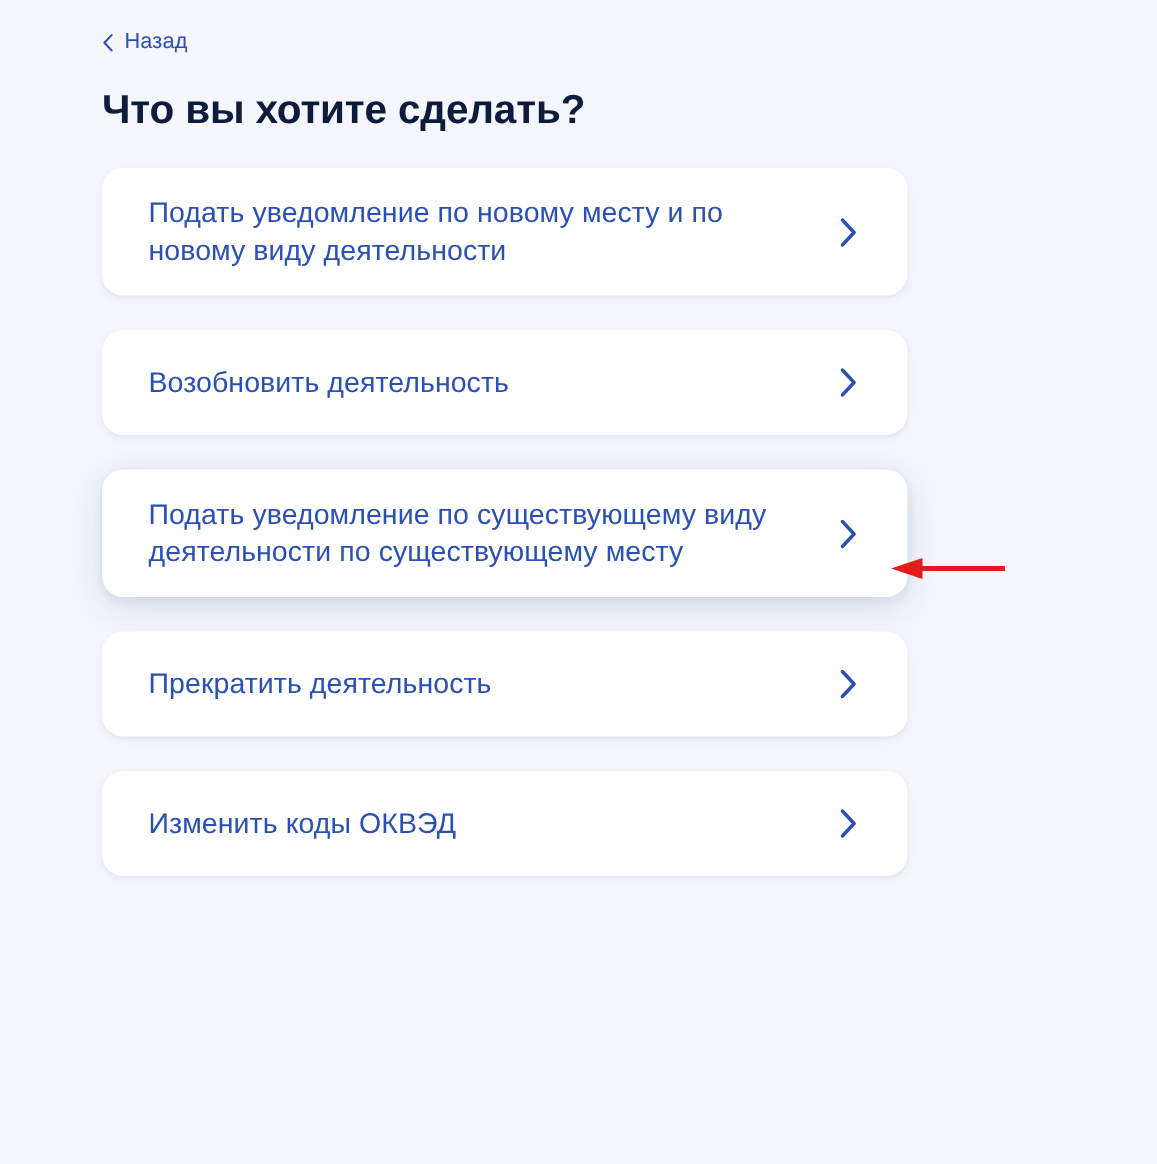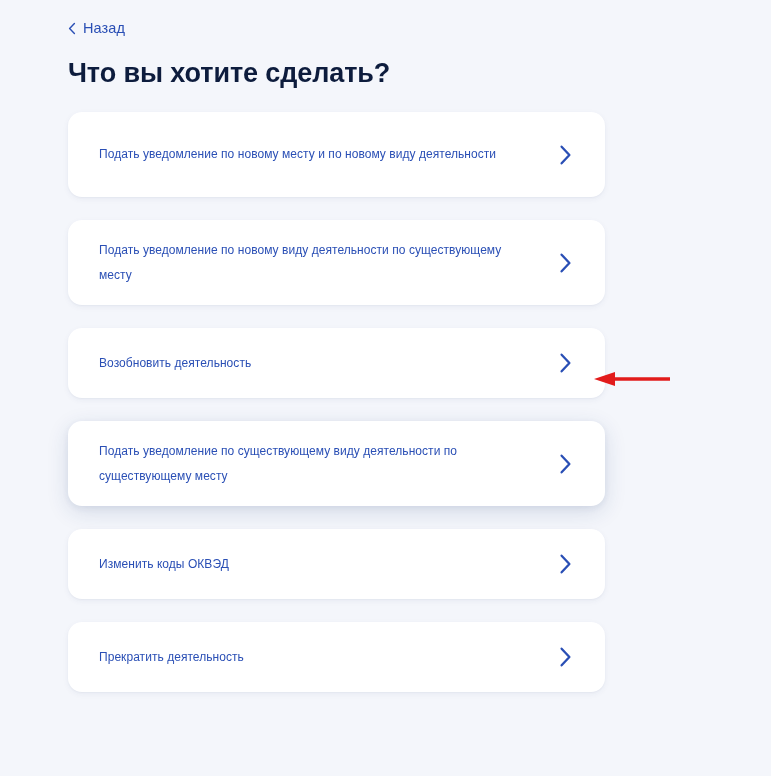--- a/index.html
+++ b/index.html
@@ -100,21 +100,21 @@
   }
   .option-card.one-line {
     min-height: 70px;
   }
   .option-card.highlighted {
     box-shadow: 0 6px 22px rgba(31, 56, 112, 0.14),
                 0 2px 6px rgba(31, 56, 112, 0.07);
   }
 
   .option-label {
-    font-size: 12px;
+    font-size: 19px;
     line-height: 25px;
     color: #2a4fb5;
     letter-spacing: 0.05px;
     max-width: 430px;
   }
 
   .card-chevron {
     position: absolute;
     right: 33px;
     top: 50%;
@@ -151,50 +151,44 @@
 
     <div class="card-list">
 
       <div class="option-card two-line">
         <span class="option-label">Подать уведомление по новому месту и по новому виду деятельности</span>
         <svg class="card-chevron" viewBox="0 0 13 21" fill="none">
           <path d="M2.6 2.2 L10.4 10.5 L2.6 18.8" stroke="#2a4fb5" stroke-width="2.3" stroke-linecap="round" stroke-linejoin="round"></path>
         </svg>
       </div>
 
-      <div class="option-card two-line">
-        <span class="option-label">Подать уведомление по новому виду деятельности по существующему месту</span>
-        <svg class="card-chevron" viewBox="0 0 13 21" fill="none">
-          <path d="M2.6 2.2 L10.4 10.5 L2.6 18.8" stroke="#2a4fb5" stroke-width="2.3" stroke-linecap="round" stroke-linejoin="round"></path>
-        </svg>
-      </div>
 
       <div class="option-card one-line">
         <span class="option-label">Возобновить деятельность</span>
         <svg class="card-chevron" viewBox="0 0 13 21" fill="none">
           <path d="M2.6 2.2 L10.4 10.5 L2.6 18.8" stroke="#2a4fb5" stroke-width="2.3" stroke-linecap="round" stroke-linejoin="round"></path>
         </svg>
       </div>
 
       <div class="option-card two-line highlighted">
         <span class="option-label">Подать уведомление по существующему виду деятельности по существующему месту</span>
         <svg class="card-chevron" viewBox="0 0 13 21" fill="none">
           <path d="M2.6 2.2 L10.4 10.5 L2.6 18.8" stroke="#2a4fb5" stroke-width="2.3" stroke-linecap="round" stroke-linejoin="round"></path>
         </svg>
       </div>
 
       <div class="option-card one-line">
-        <span class="option-label">Изменить коды ОКВЭД</span>
+        <span class="option-label">Прекратить деятельность</span>
         <svg class="card-chevron" viewBox="0 0 13 21" fill="none">
           <path d="M2.6 2.2 L10.4 10.5 L2.6 18.8" stroke="#2a4fb5" stroke-width="2.3" stroke-linecap="round" stroke-linejoin="round"></path>
         </svg>
       </div>
 
       <div class="option-card one-line">
-        <span class="option-label">Прекратить деятельность</span>
+        <span class="option-label">Изменить коды ОКВЭД</span>
         <svg class="card-chevron" viewBox="0 0 13 21" fill="none">
           <path d="M2.6 2.2 L10.4 10.5 L2.6 18.8" stroke="#2a4fb5" stroke-width="2.3" stroke-linecap="round" stroke-linejoin="round"></path>
         </svg>
       </div>
 
     </div>
   </div>
 
   <svg class="annotation-arrow" viewBox="0 0 80 22" fill="none">
     <line x1="22" y1="11" x2="78" y2="11" stroke="#e21b1b" stroke-width="3.4" stroke-linecap="butt"></line>

